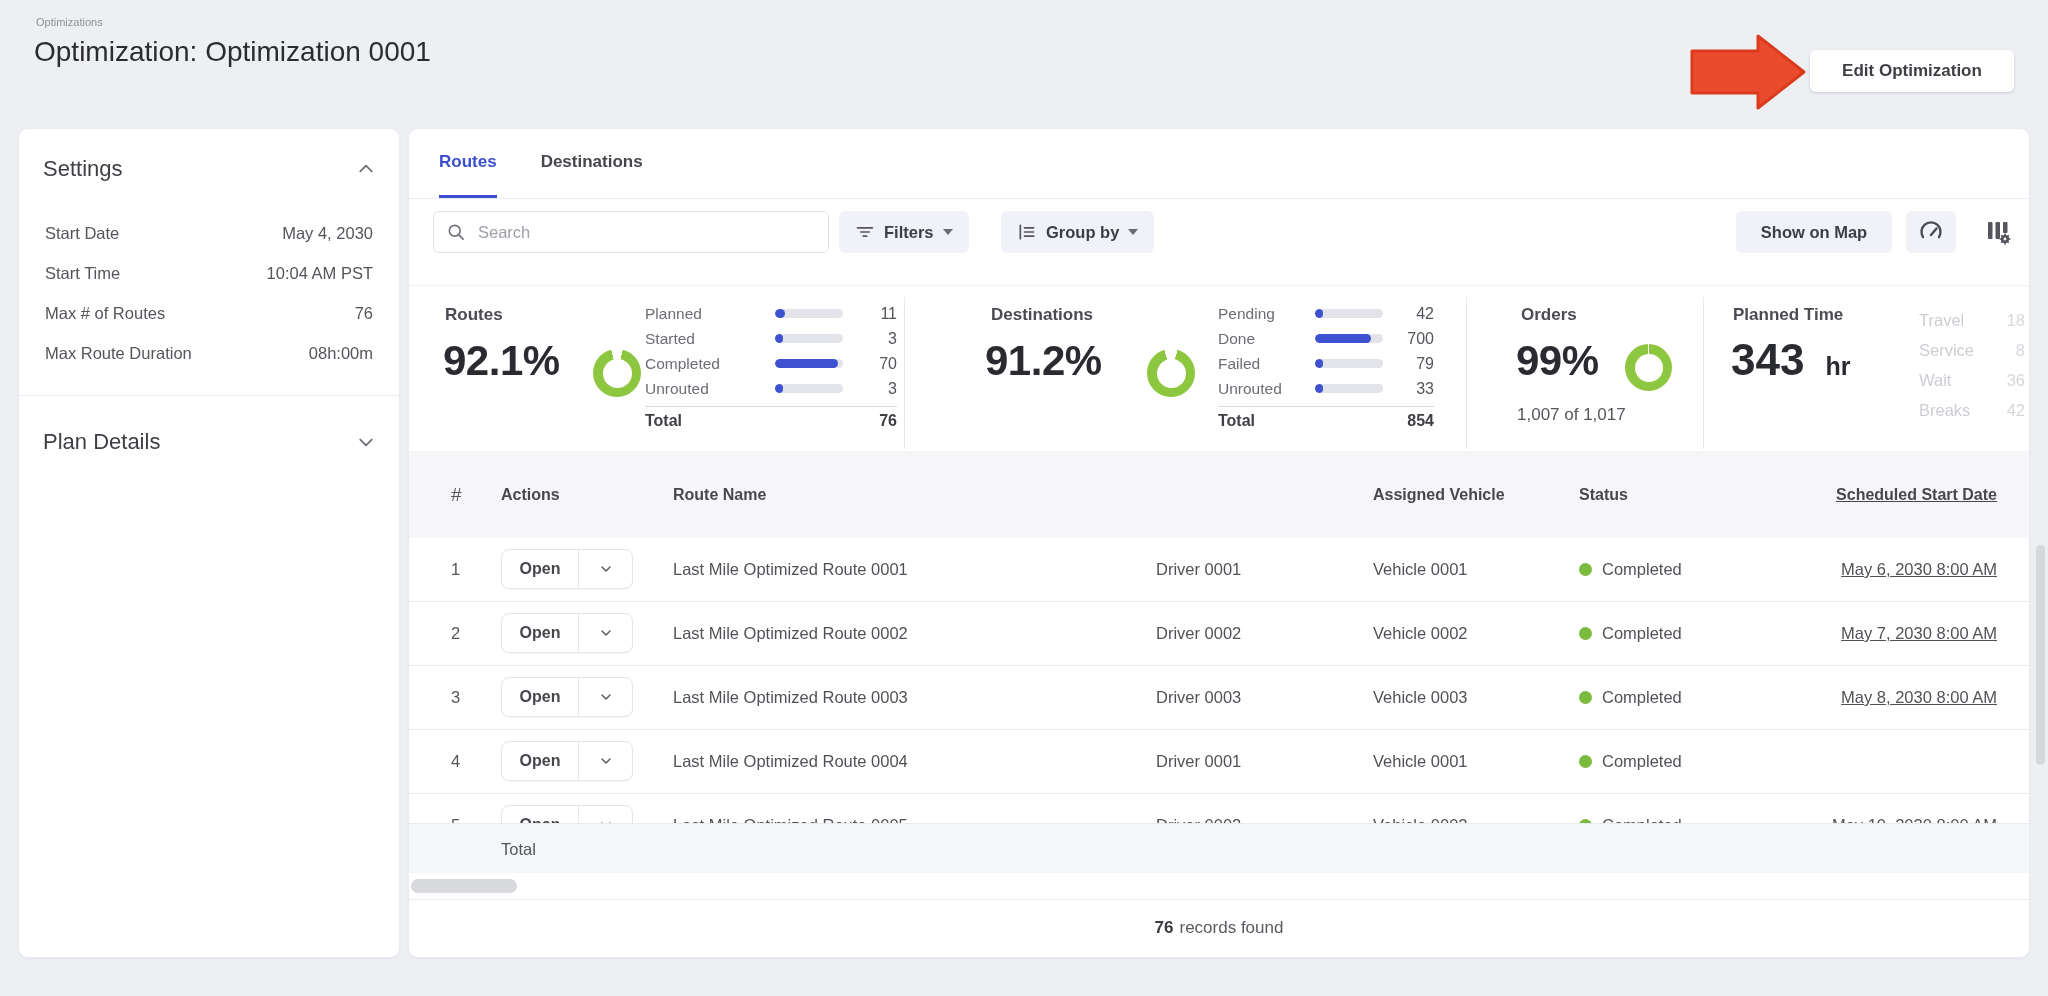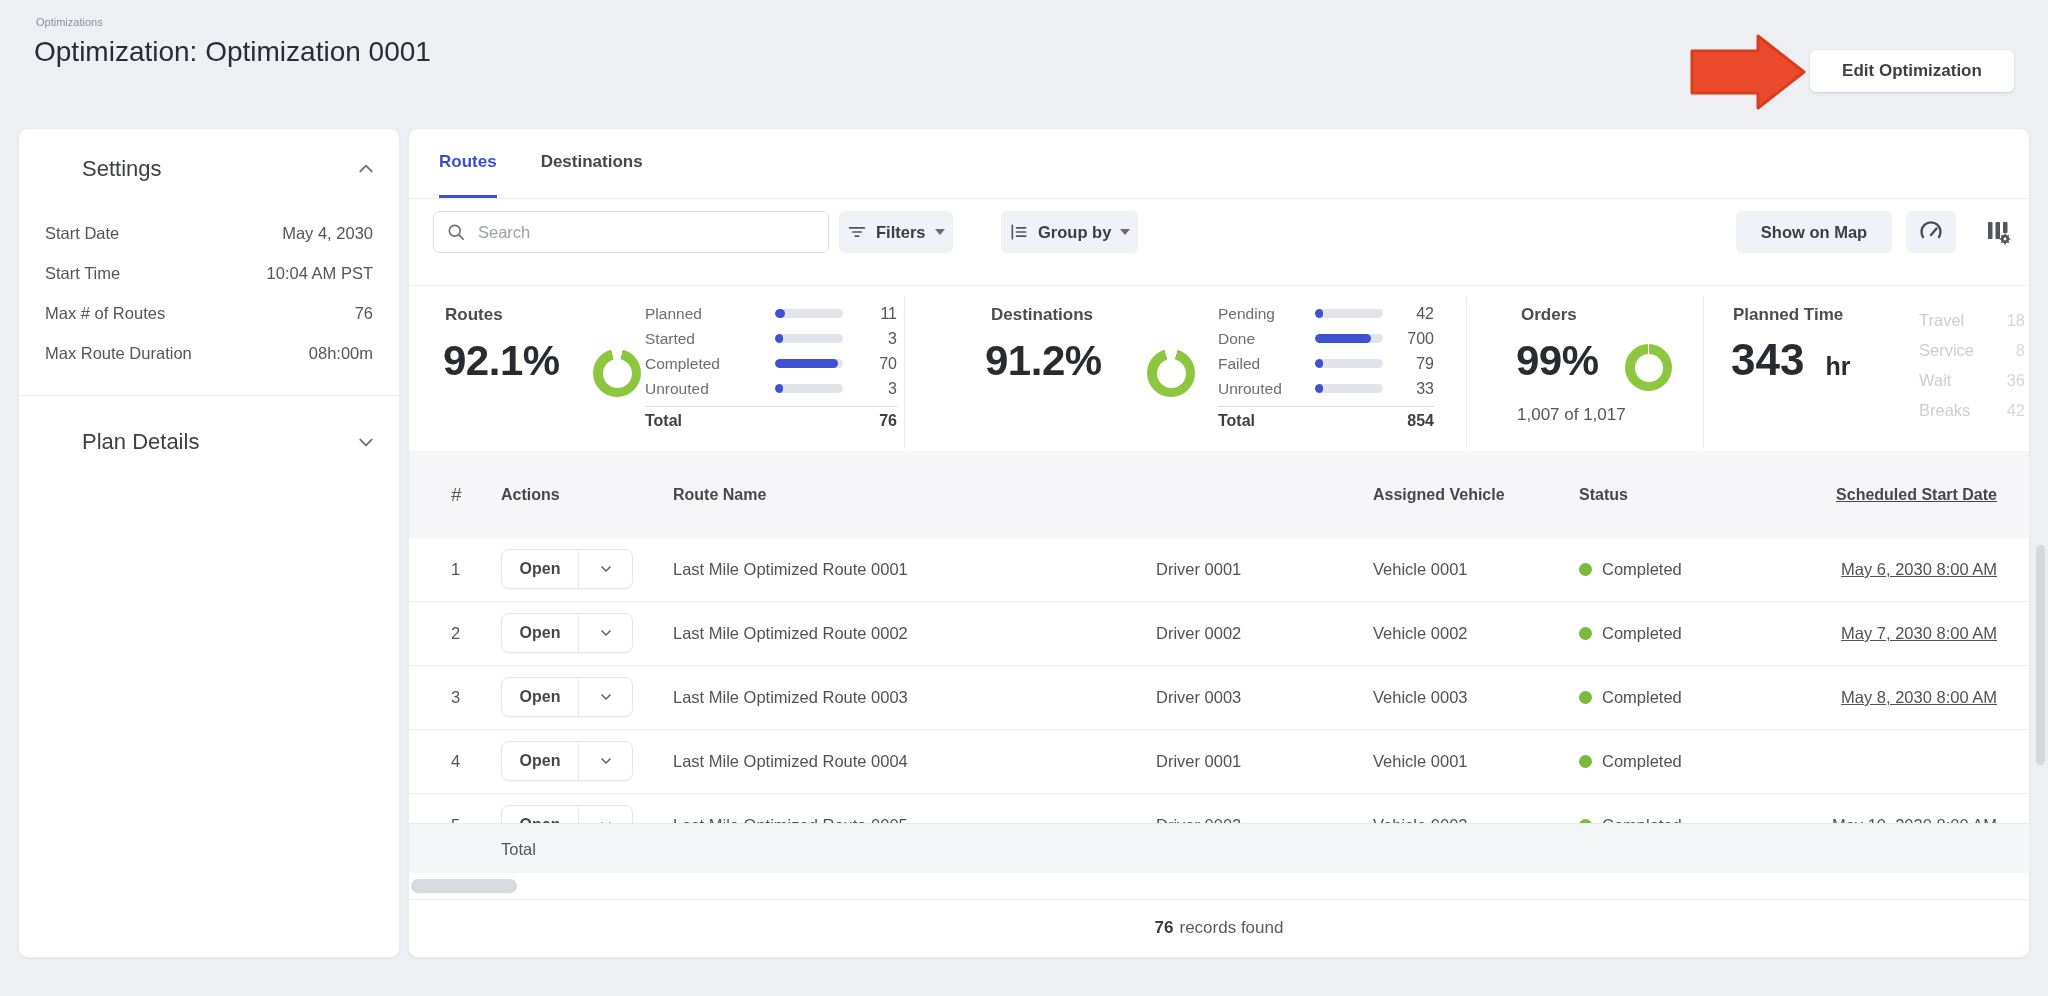--- a/index.html
+++ b/index.html
@@ -15,42 +15,42 @@
   .red-arrow { position:absolute; left:1690px; top:33px; }
 
   
   .card { position:absolute; background:#fff; border:1px solid #ebecf0; border-radius:10px;
           box-shadow:0 1px 2px rgba(25,30,60,.05); box-sizing:border-box; }
   .sidebar { left:18px; top:128px; width:382px; height:830px; }
   .main   { left:408px; top:128px; width:1622px; height:830px; overflow:hidden; }
 
   
   .side-header { display:flex; justify-content:space-between; align-items:center; padding:0 24px;
-                 height:64px; margin-top:8px; font-size:22px; color:#3f4046; cursor:pointer;margin-left:39px; }
+                 height:64px; margin-top:8px; font-size:22px; color:#3f4046; cursor:pointer; }
   .side-rows { margin-top:12px; }
   .side-row { display:flex; justify-content:space-between; align-items:center; padding:0 26px; height:40px;
               font-size:16.5px; color:#54555b; }
   .side-divider { height:1px; background:#ececf0; margin-top:22px; }
   .side-header.plan { margin-top:14px; }
 
   
   .tabs { position:absolute; left:0; top:0; width:100%; height:70px; border-bottom:1px solid #ececf0;
           display:flex; gap:44px; padding-left:30px; box-sizing:border-box; }
   .tab { display:flex; align-items:center; height:100%; font-size:17px; font-weight:600; color:#46474d;
          border-bottom:3px solid transparent; box-sizing:border-box; cursor:pointer; }
   .tab.active { color:#3b4fd0; border-bottom-color:#3b4fd0; }
 
   .search { position:absolute; left:24px; top:82px; width:396px; height:42px; border:1px solid #dfe0e6;
             border-radius:6px; background:#fff; display:flex; align-items:center; gap:10px; padding:0 12px;
             box-sizing:border-box; }
   .search input { border:0; outline:0; flex:1; font-size:16.5px; color:#3f4046; font-family:inherit; background:transparent; }
   .search input::placeholder { color:#9da0a8; }
 
   .btn-light { position:absolute; top:82px; height:42px; background:#f1f2f7; border:0; border-radius:6px;
-               display:flex; align-items:center; gap:9px; padding:0 8px; font-size:16.5px; font-weight:600;
+               display:flex; align-items:center; gap:9px; padding:0 16px; font-size:16.5px; font-weight:600;
                color:#3d3e44; font-family:inherit; cursor:pointer; box-sizing:border-box; }
   .filters { left:430px; }
   .groupby { left:592px; }
   .show-map { left:1327px; width:156px; justify-content:center; }
   .gauge-btn { left:1497px; width:50px; justify-content:center; padding:0; }
   .cols-btn { left:1567px; width:44px; background:transparent; justify-content:center; padding:0; position:absolute; }
   .caret { width:0; height:0; border-left:5px solid transparent; border-right:5px solid transparent;
            border-top:6px solid #6a6b72; }
   .toolbar-sep { position:absolute; left:0; top:156px; width:100%; height:1px; background:#eef0f2; }
 

